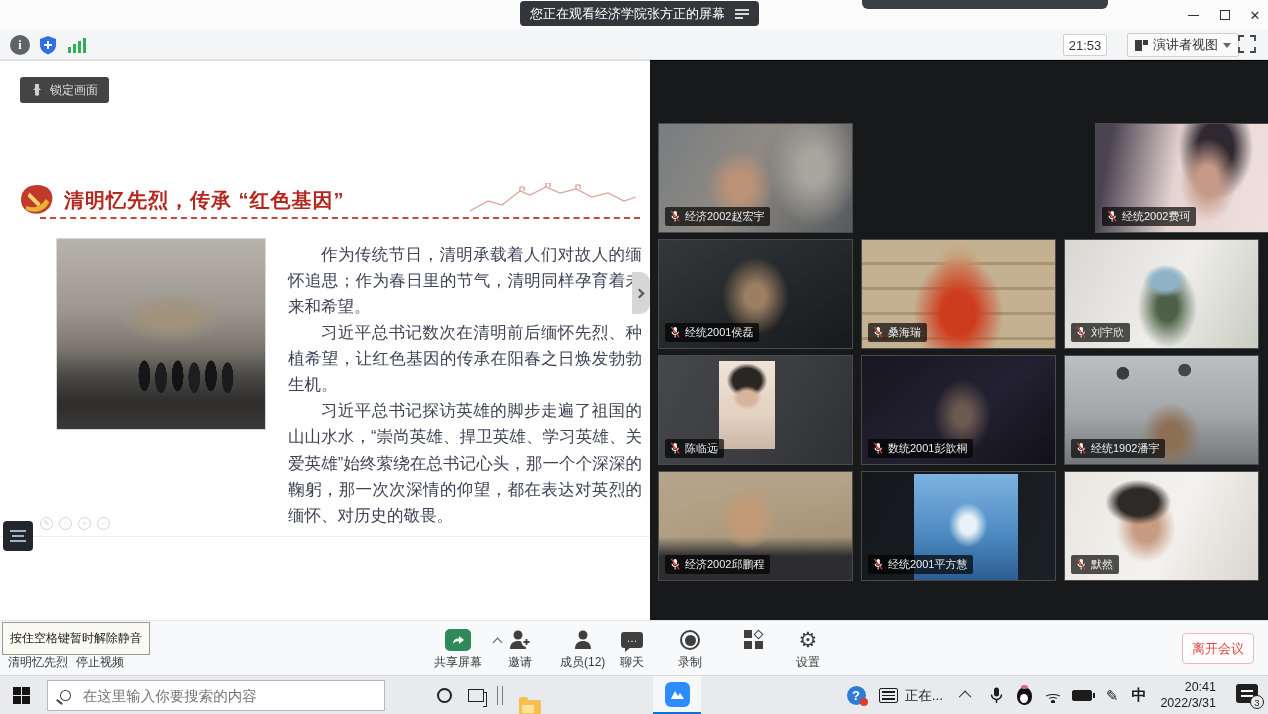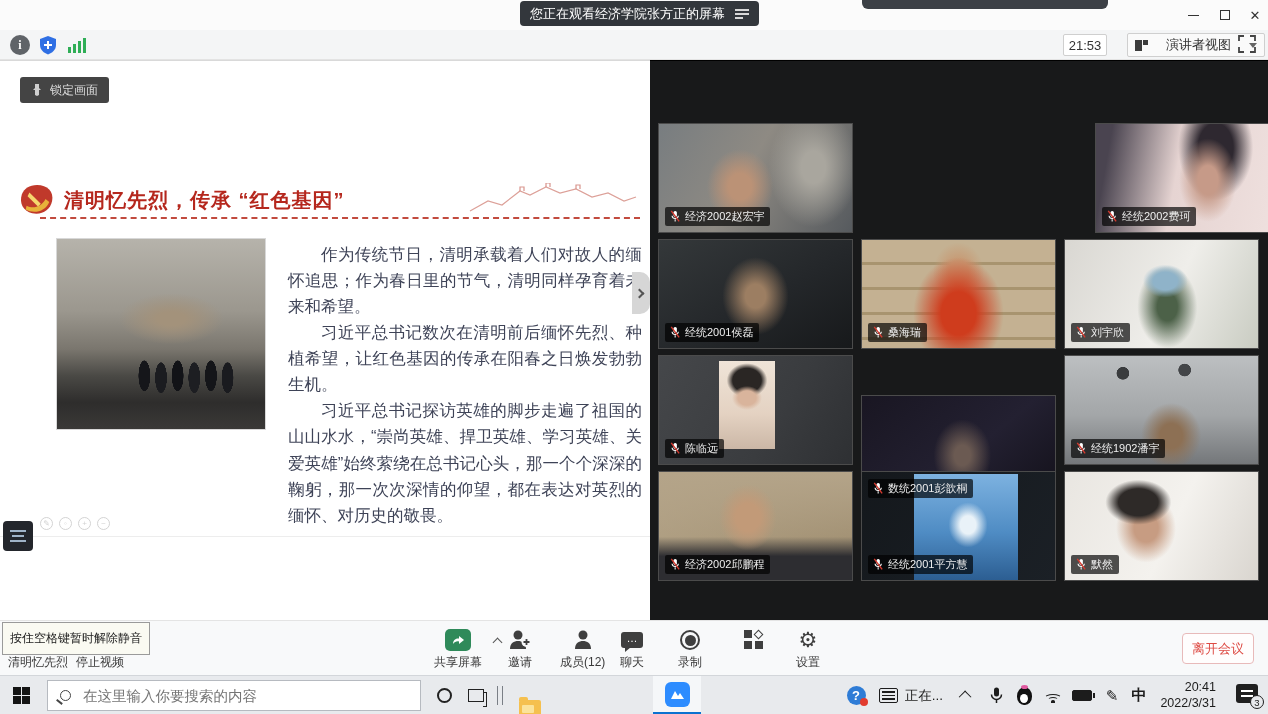--- a/index.html
+++ b/index.html
@@ -27,21 +27,21 @@
   #info-icon { left:10px; top:35px; width:20px; height:20px; border-radius:50%; background:#5f6368; color:#fff;
     font-size:12px; font-weight:bold; display:flex; align-items:center; justify-content:center; font-family:"Liberation Serif",serif; }
   #shield-icon { left:38px; top:35px; width:20px; height:20px; }
   #signal-icon { left:68px; top:37px; display:flex; align-items:flex-end; gap:2px; height:16px; }
   #signal-icon i { width:3px; background:#2fae57; display:block; }
   #signal-icon i:nth-child(1){height:6px;} #signal-icon i:nth-child(2){height:9px;}
   #signal-icon i:nth-child(3){height:12px;} #signal-icon i:nth-child(4){height:15px;}
   #clock-box { left:1063px; top:34px; width:44px; height:22px; background:#fff; border:1px solid #cfcfcf;
     border-radius:2px; display:flex; align-items:center; justify-content:center; font-size:13px; color:#333; }
   #view-select { left:1127px; top:33px; height:24px; border:1px solid #cfcfcf; border-radius:2px; background:#fafafa;
-    display:flex; align-items:center; gap:18px; padding:0 7px; font-size:13px; color:#333; }
+    display:flex; align-items:center; gap:5px; padding:0 7px; font-size:13px; color:#333; }
   #layout-icon { width:13px; height:11px; position:relative; }
   #layout-icon i { position:absolute; background:#3c3c3c; display:block; }
   #layout-icon i:nth-child(1){ left:0; top:0; width:7px; height:11px; }
   #layout-icon i:nth-child(2){ left:8px; top:0; width:5px; height:5px; }
   .tri-down { width:0; height:0; border-left:4px solid transparent; border-right:4px solid transparent; border-top:5px solid #666; }
   #fullscreen-btn { left:1238px; top:35px; width:18px; height:18px; }
   #fullscreen-btn svg { display:block; }
 
   
   #share-area { left:0; top:60px; width:650px; height:560px; background:#fff; border-top:1px solid #d9d9d9; }
@@ -101,21 +101,21 @@
         repeating-linear-gradient(180deg,#c4b192 0 22px,#a8946f 22px 25px); }
   .t6 { background:radial-gradient(ellipse 30px 22px at 52% 38%, #8fb3c9 40%, transparent 75%),
         radial-gradient(ellipse 40px 55px at 53% 62%, #4c6148 25%, transparent 75%),
         linear-gradient(115deg,#d9d7d2 0%,#efeeea 55%,#c9ccc2 100%); }
   .t7 { background:linear-gradient(120deg,#45474a 0%,#3a3c3f 60%,#2e3033 100%); }
   .inset7 { position:absolute; left:60px; top:5px; width:56px; height:88px; z-index:1;
     background:radial-gradient(ellipse 20px 16px at 50% 42%, #d9b49c 45%, transparent 75%),
       radial-gradient(ellipse 26px 22px at 50% 22%, #2a2624 55%, transparent 78%),
       linear-gradient(180deg,#efe4d8 0%,#e4d2c2 60%,#cbb7a6 100%); }
   .t8 { background:radial-gradient(ellipse 40px 50px at 52% 55%, #6b5a52 20%, transparent 72%),
-        linear-gradient(140deg,#191622 0%,#232031 55%,#121019 100%);margin-top:40px; }
+        linear-gradient(140deg,#191622 0%,#232031 55%,#121019 100%); }
   .t9 { background:radial-gradient(circle 11px at 30% 16%, #3a3c3e 55%, transparent 60%),
         radial-gradient(circle 11px at 62% 13%, #434548 55%, transparent 60%),
         radial-gradient(ellipse 40px 44px at 55% 74%, #8d7054 28%, transparent 75%),
         linear-gradient(180deg,#bcbfc1 0%,#a3a6a8 55%,#74777a 100%); }
   .t10 { background:radial-gradient(ellipse 40px 46px at 46% 42%, #c29a78 30%, transparent 72%),
         linear-gradient(180deg,#b4a489 0%,#a5947660 60%,#2d2d31 78%),
         linear-gradient(120deg,#b9a98e 0%,#a08f72 100%); }
   .t11 { background:linear-gradient(120deg,#14181c 0%,#1b2026 100%); }
   .inset11 { position:absolute; left:52px; top:2px; width:104px; height:106px; z-index:1;
     background:radial-gradient(ellipse 26px 30px at 52% 48%, #e9f2f8 30%, transparent 75%),
@@ -151,21 +151,21 @@
   .apps-ic i { position:absolute; width:8px; height:8px; background:#3f3f3f; display:block; }
   .apps-ic i:nth-child(1){left:0;top:0;} .apps-ic i:nth-child(2){left:0;top:11px;}
   .apps-ic i:nth-child(3){left:11px;top:11px;}
   .apps-ic i:nth-child(4){left:11px;top:1px;background:transparent;border:1.6px solid #3f3f3f;transform:rotate(45deg);width:7px;height:7px;}
   .gear-ic { font-size:21px; color:#3f3f3f; line-height:20px; font-family:"DejaVu Sans",sans-serif; }
 
   
   #taskbar { left:0; top:675px; width:1268px; height:39px; background:#e8eaed; border-top:1px solid #d3d6da; }
   #win-logo { left:13px; top:11px; width:17px; height:17px; display:grid; grid-template-columns:8px 8px; gap:1px; }
   #win-logo i { background:#141414; display:block; height:8px; }
-  #search-box { left:47px; top:4px; width:374px; height:31px; background:#fff; border:1px solid #b6bac0;
+  #search-box { left:47px; top:4px; width:338px; height:31px; background:#fff; border:1px solid #b6bac0;
     display:flex; align-items:center; gap:12px; padding:0 12px; }
   #search-box input { border:none; outline:none; font-size:14.5px; color:#3c4043; width:300px; background:transparent;
     font-family:"Liberation Sans",sans-serif; }
   .mag { width:11px; height:11px; border:1.8px solid #454545; border-radius:50%; position:relative; display:block; }
   .mag:after { content:""; position:absolute; left:-5px; top:10px; width:7px; height:1.8px; background:#454545; transform:rotate(38deg); }
   #cortana { left:437px; top:12px; width:15px; height:15px; border:2px solid #222; border-radius:50%; }
   #taskview { left:468px; top:13px; width:16px; height:13px; border:1.5px solid #222; position:relative; }
   #taskview:after { content:""; position:absolute; right:-4px; top:2px; width:3px; height:13px; border:1.5px solid #222; border-left:none; }
   #tb-sep { left:497px; top:10px; width:6px; height:19px; border-left:1.5px solid #7a7f86; border-right:1.5px solid #7a7f86; }
   .folder-ic { left:519px; top:11px; width:22px; height:16px; background:#f5c04f; border-radius:2px; position:relative; }

